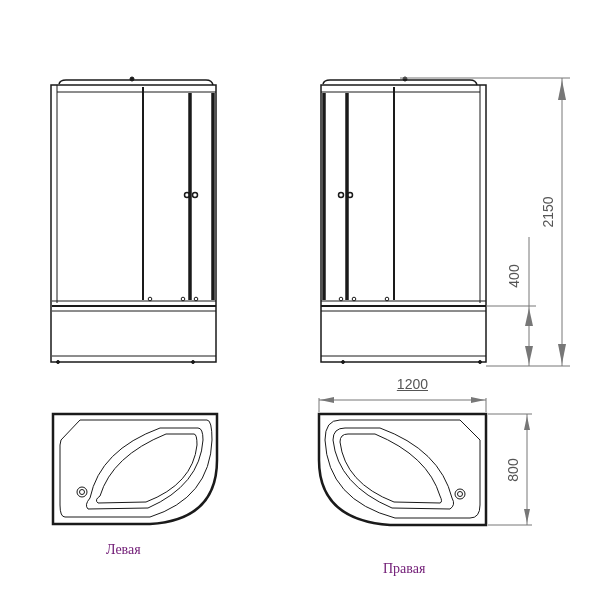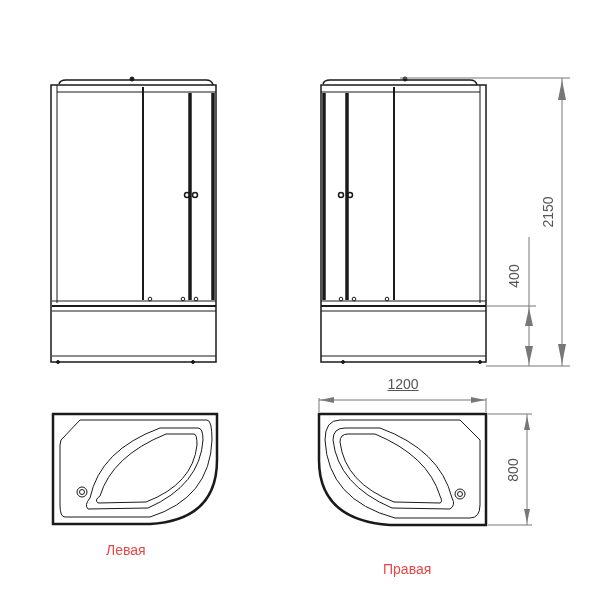--- a/index.html
+++ b/index.html
@@ -1,18 +1,18 @@
 <!DOCTYPE html>
 <html><head>
 <meta charset="utf-8">
 <style>
   html, body { margin:0; padding:0; background:#ffffff; }
   body { width:600px; height:600px; position:relative; overflow:hidden; font-family:"Liberation Sans", sans-serif; }
   svg { position:absolute; left:0; top:0; }
-  .lbl { position:absolute; color:#ef4444; font-size:14px; font-family:Liberation Sans, sans-serif; }
+  .lbl { position:absolute; color:#701a75; font-size:14px; font-family:Liberation Serif, serif; }
   .dim { position:absolute; color:#555; font-size:14px; font-family:"Liberation Sans", sans-serif; white-space:nowrap; }
   .rot { transform:rotate(-90deg); transform-origin:center center; }
 </style>
 </head>
 <body>
 
 <svg width="600" height="600" viewBox="0 0 600 600">
 
   <g stroke="#1a1a1a" fill="none">
 
@@ -103,17 +103,17 @@
     <line x1="488" y1="414" x2="532" y2="414" stroke-width="1"></line>
     <line x1="488" y1="525" x2="532" y2="525" stroke-width="1"></line>
     <line x1="527" y1="414" x2="527" y2="525" stroke-width="1"></line>
     <polygon points="527,416 524,430 530,430" stroke="none"></polygon>
     <polygon points="527,523 524,509 530,509" stroke="none"></polygon>
   </g>
 </svg>
 
 <div class="dim rot" style="left:528px; top:204px; width:40px; text-align:center;">2150</div>
 <div class="dim rot" style="left:496px; top:268px; width:36px; text-align:center;">400</div>
-<div class="dim" style="left:378px; top:376px; width:50px; text-align:center;text-decoration:underline;">1200</div>
+<div class="dim" style="left:378px; top:376px; width:50px; text-align:right;text-decoration:underline;">1200</div>
 <div class="dim rot" style="left:495px; top:462px; width:36px; text-align:center;">800</div>
 
 <div class="lbl" style="left:106px; top:542px;">Левая</div>
 <div class="lbl" style="left:383px; top:561px;">Правая</div>
 
 </body></html>

